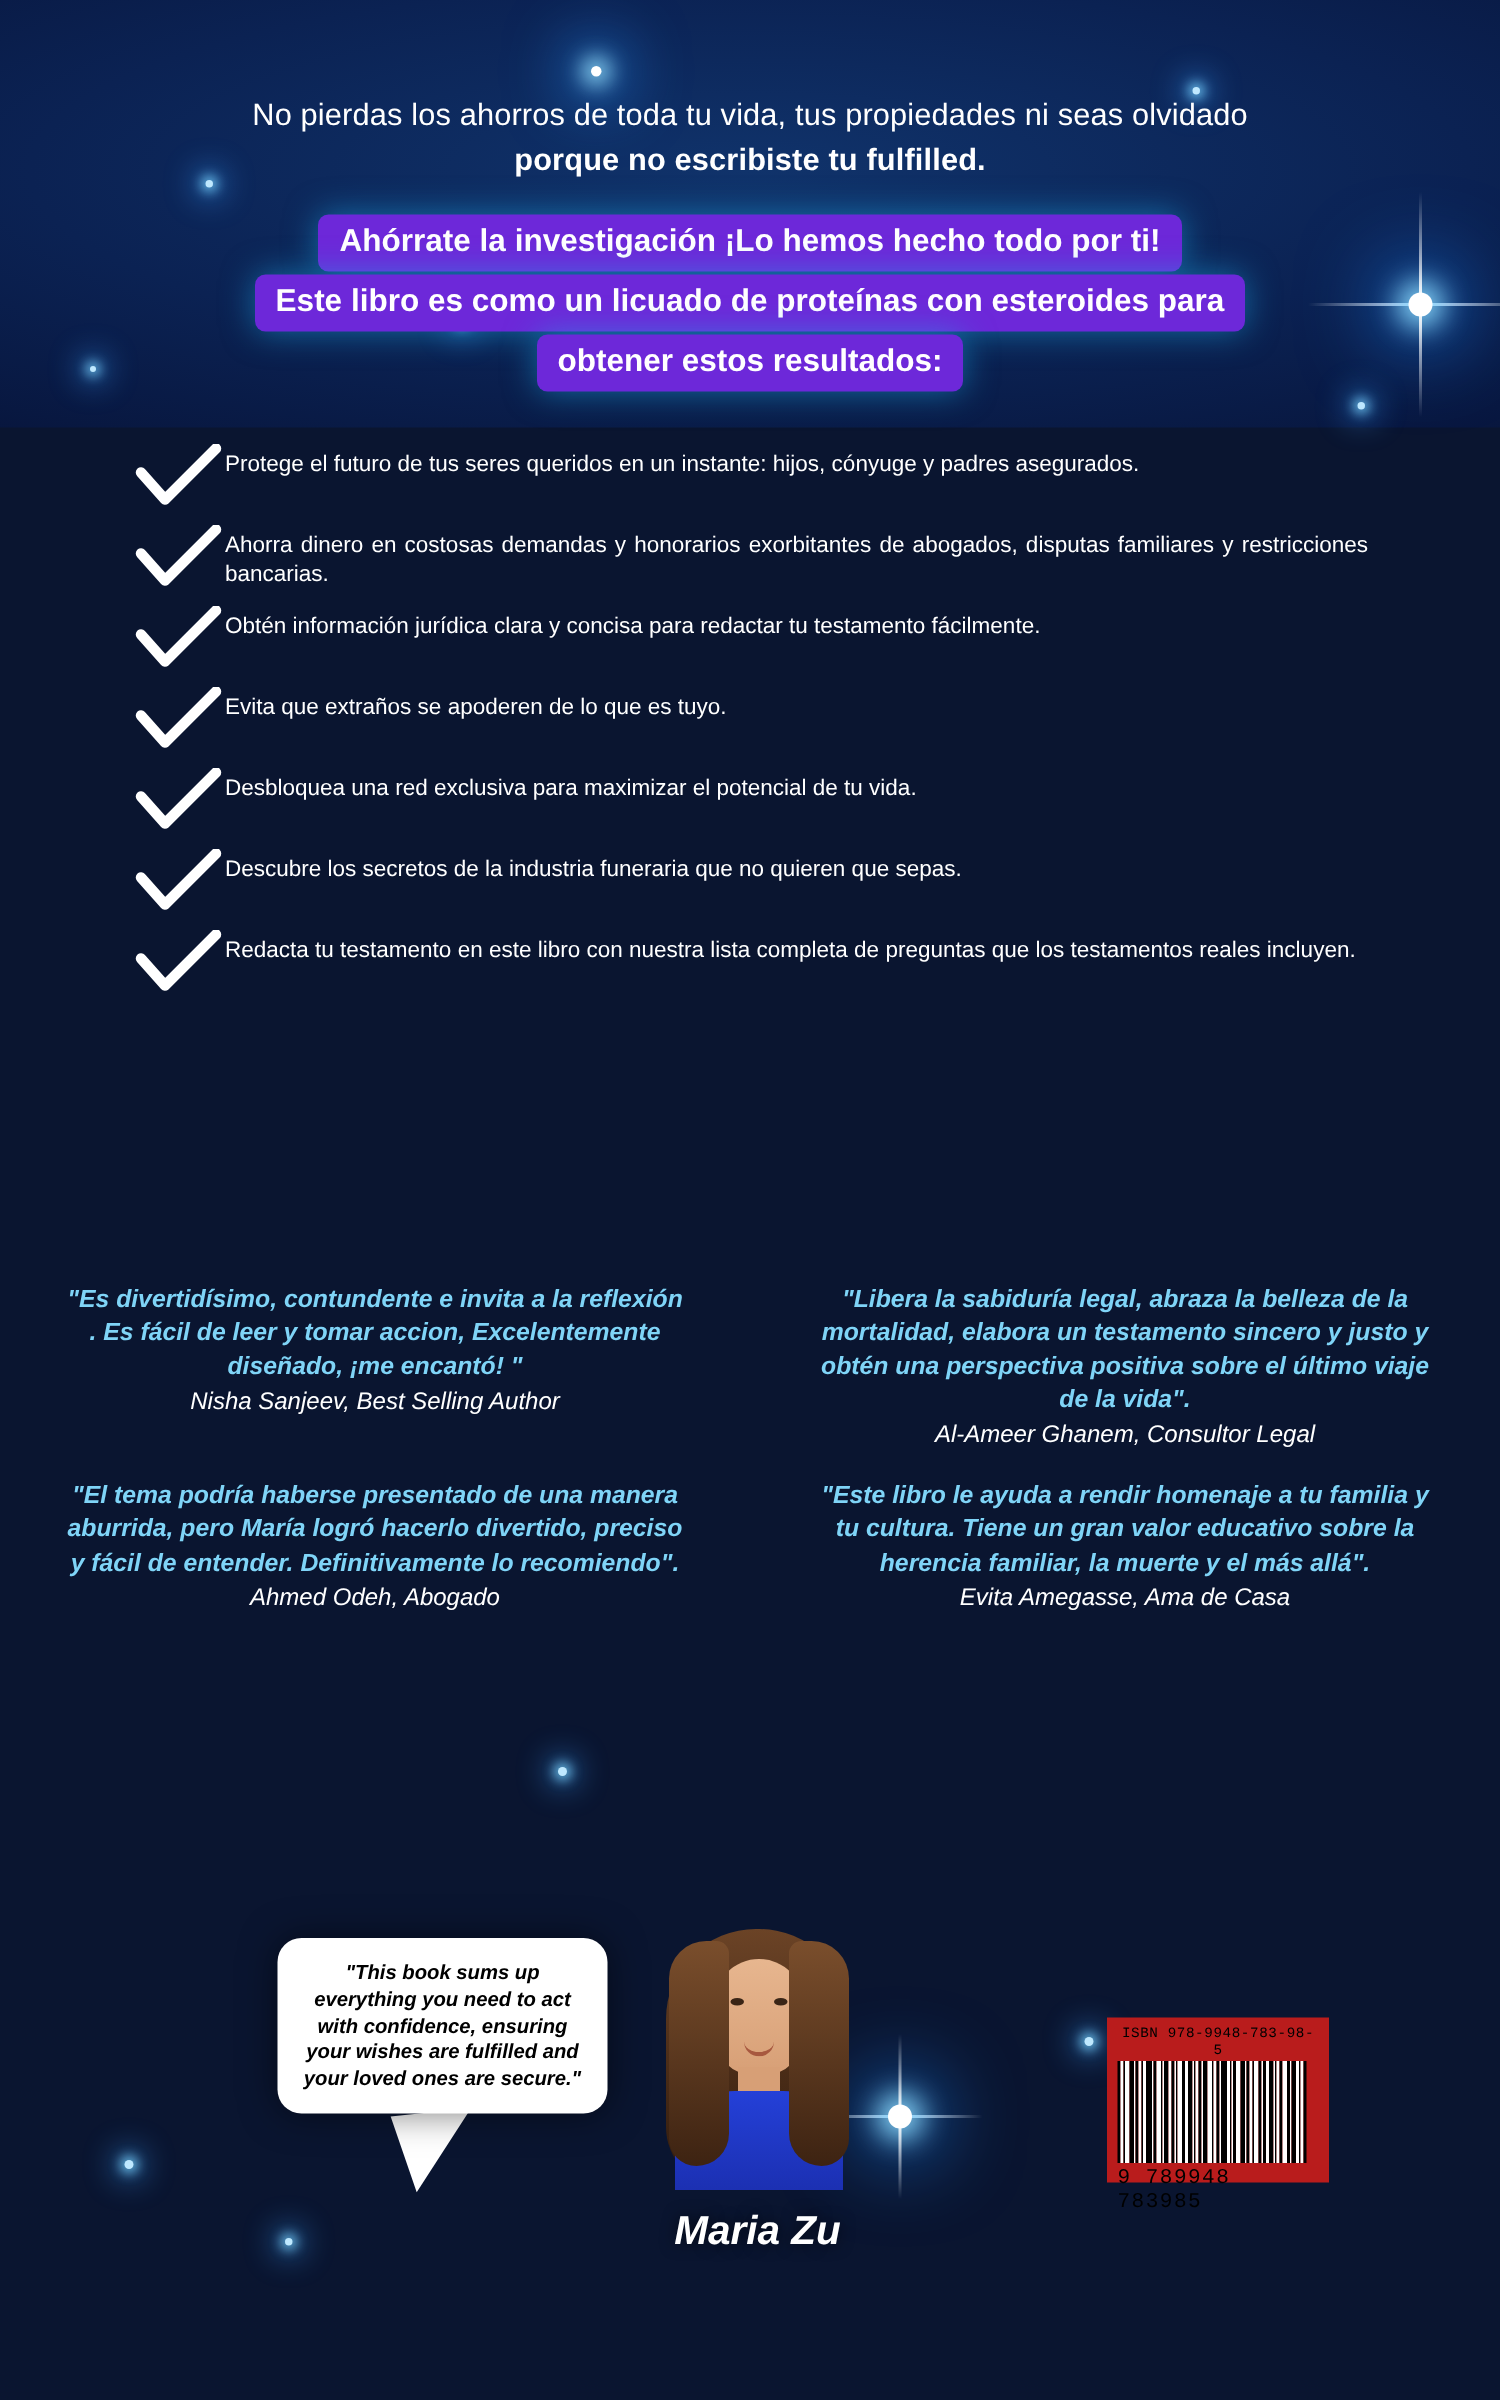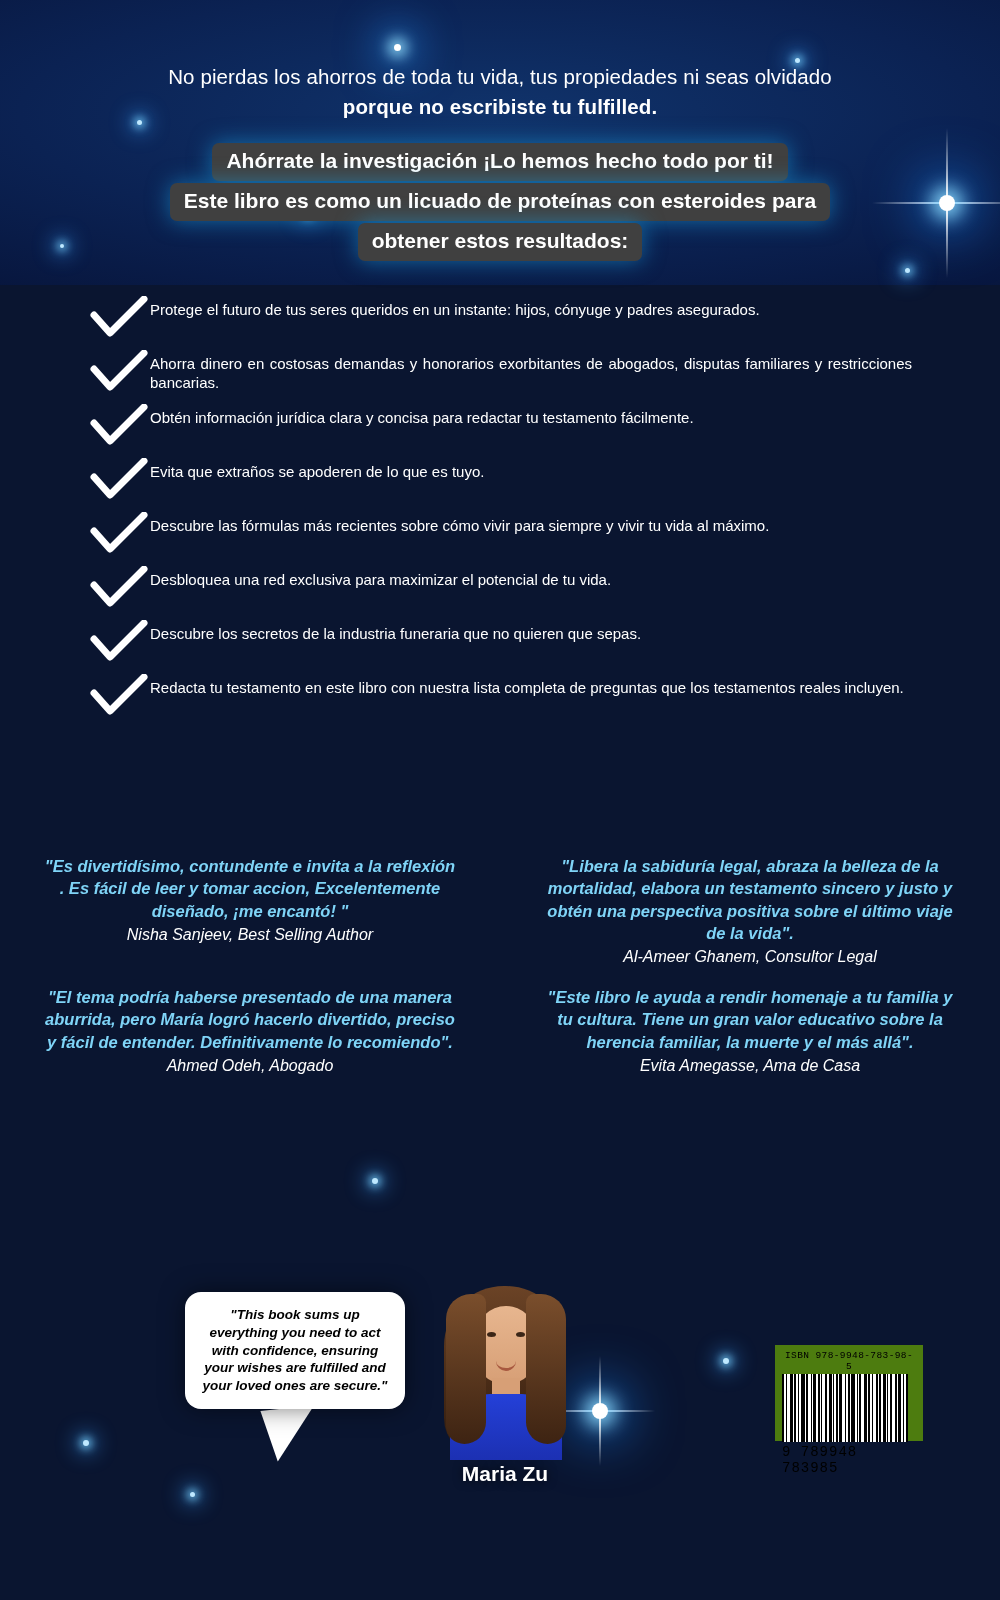--- a/index.html
+++ b/index.html
@@ -96,21 +96,21 @@
 
   .promo {
     position: absolute;
     top: 142px;
     left: 0;
     width: 100%;
     text-align: center;
   }
   .promo-line {
     display: inline-block;
-    background: #404040;
+    background: #6d28d9;
     color: #ffffff;
     font-weight: bold;
     font-size: 21px;
     line-height: 1.28;
     padding: 5px 14px 6px;
     border-radius: 7px;
     box-shadow: 0 0 22px rgba(30,167,232,0.55);
     margin: 1px 0;
   }
 
@@ -268,35 +268,36 @@
     border-radius: 30px 10px 26px 22px;
   }
   .hair-front-r {
     position: absolute;
     left: 96px; top: 14px;
     width: 40px; height: 150px;
     background: linear-gradient(180deg, #7a4e2c 0%, #3d2312 100%);
     border-radius: 10px 30px 22px 26px;
   }
   .author-name {
-    margin-top: 2px;
-    font-size: 21px;
+    margin-top: 12px;
+    font-size: 27px;
     font-weight: bold;
+    font-style: italic;
     color: #ffffff;
     text-shadow: 0 0 10px rgba(0,0,0,0.6);
   }
 
   
   .barcode-box {
     position: absolute;
-    left: 775px;
+    left: 738px;
     top: 1345px;
     width: 148px;
-    height: 96px;
-    background: #4d7c0f;
+    height: 110px;
+    background: #b91c1c;
     padding: 5px 7px 4px;
     box-sizing: border-box;
   }
   .isbn-top {
     font-family: "Liberation Mono", monospace;
     font-size: 9.5px;
     color: #000;
     letter-spacing: 0.4px;
     text-align: center;
     margin-bottom: 2px;
@@ -392,28 +393,20 @@
     <div class="benefit">
       <span class="check">
         <svg width="62" height="42" viewBox="0 0 62 42">
             <path d="M6 19 L22 37 L56 3" stroke="#ffffff" stroke-width="7" fill="none" stroke-linecap="round" stroke-linejoin="round"></path>
           </svg>
       </span>
       <span class="benefit-text nojust">Evita que extraños se apoderen de lo que es tuyo.</span>
     </div>
 
 
-    <div class="benefit">
-      <span class="check">
-        <svg width="62" height="42" viewBox="0 0 62 42">
-            <path d="M6 19 L22 37 L56 3" stroke="#ffffff" stroke-width="7" fill="none" stroke-linecap="round" stroke-linejoin="round"></path>
-          </svg>
-      </span>
-      <span class="benefit-text">Descubre las fórmulas más recientes sobre cómo vivir para siempre y vivir tu vida al máximo.</span>
-    </div>
 
     <div class="benefit">
       <span class="check">
         <svg width="62" height="42" viewBox="0 0 62 42">
             <path d="M6 19 L22 37 L56 3" stroke="#ffffff" stroke-width="7" fill="none" stroke-linecap="round" stroke-linejoin="round"></path>
           </svg>
       </span>
       <span class="benefit-text nojust">Desbloquea una red exclusiva para maximizar el potencial de tu vida.</span>
     </div>
 

